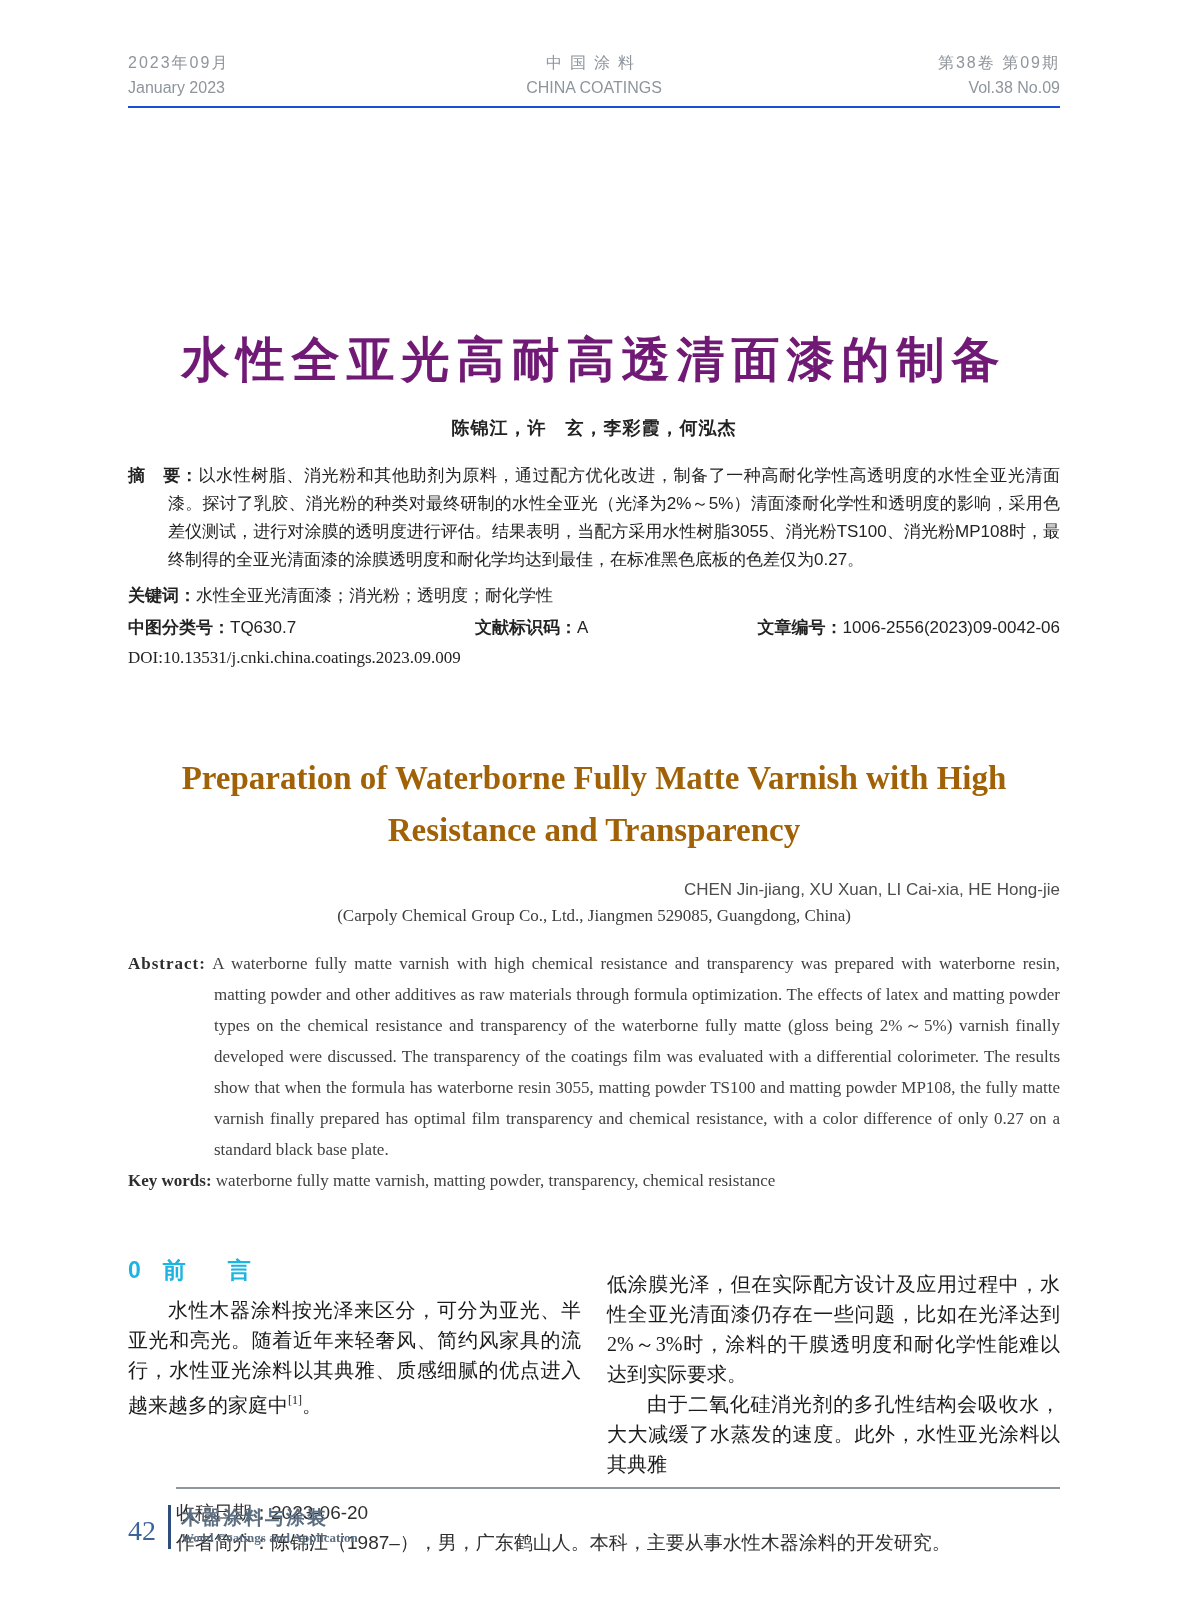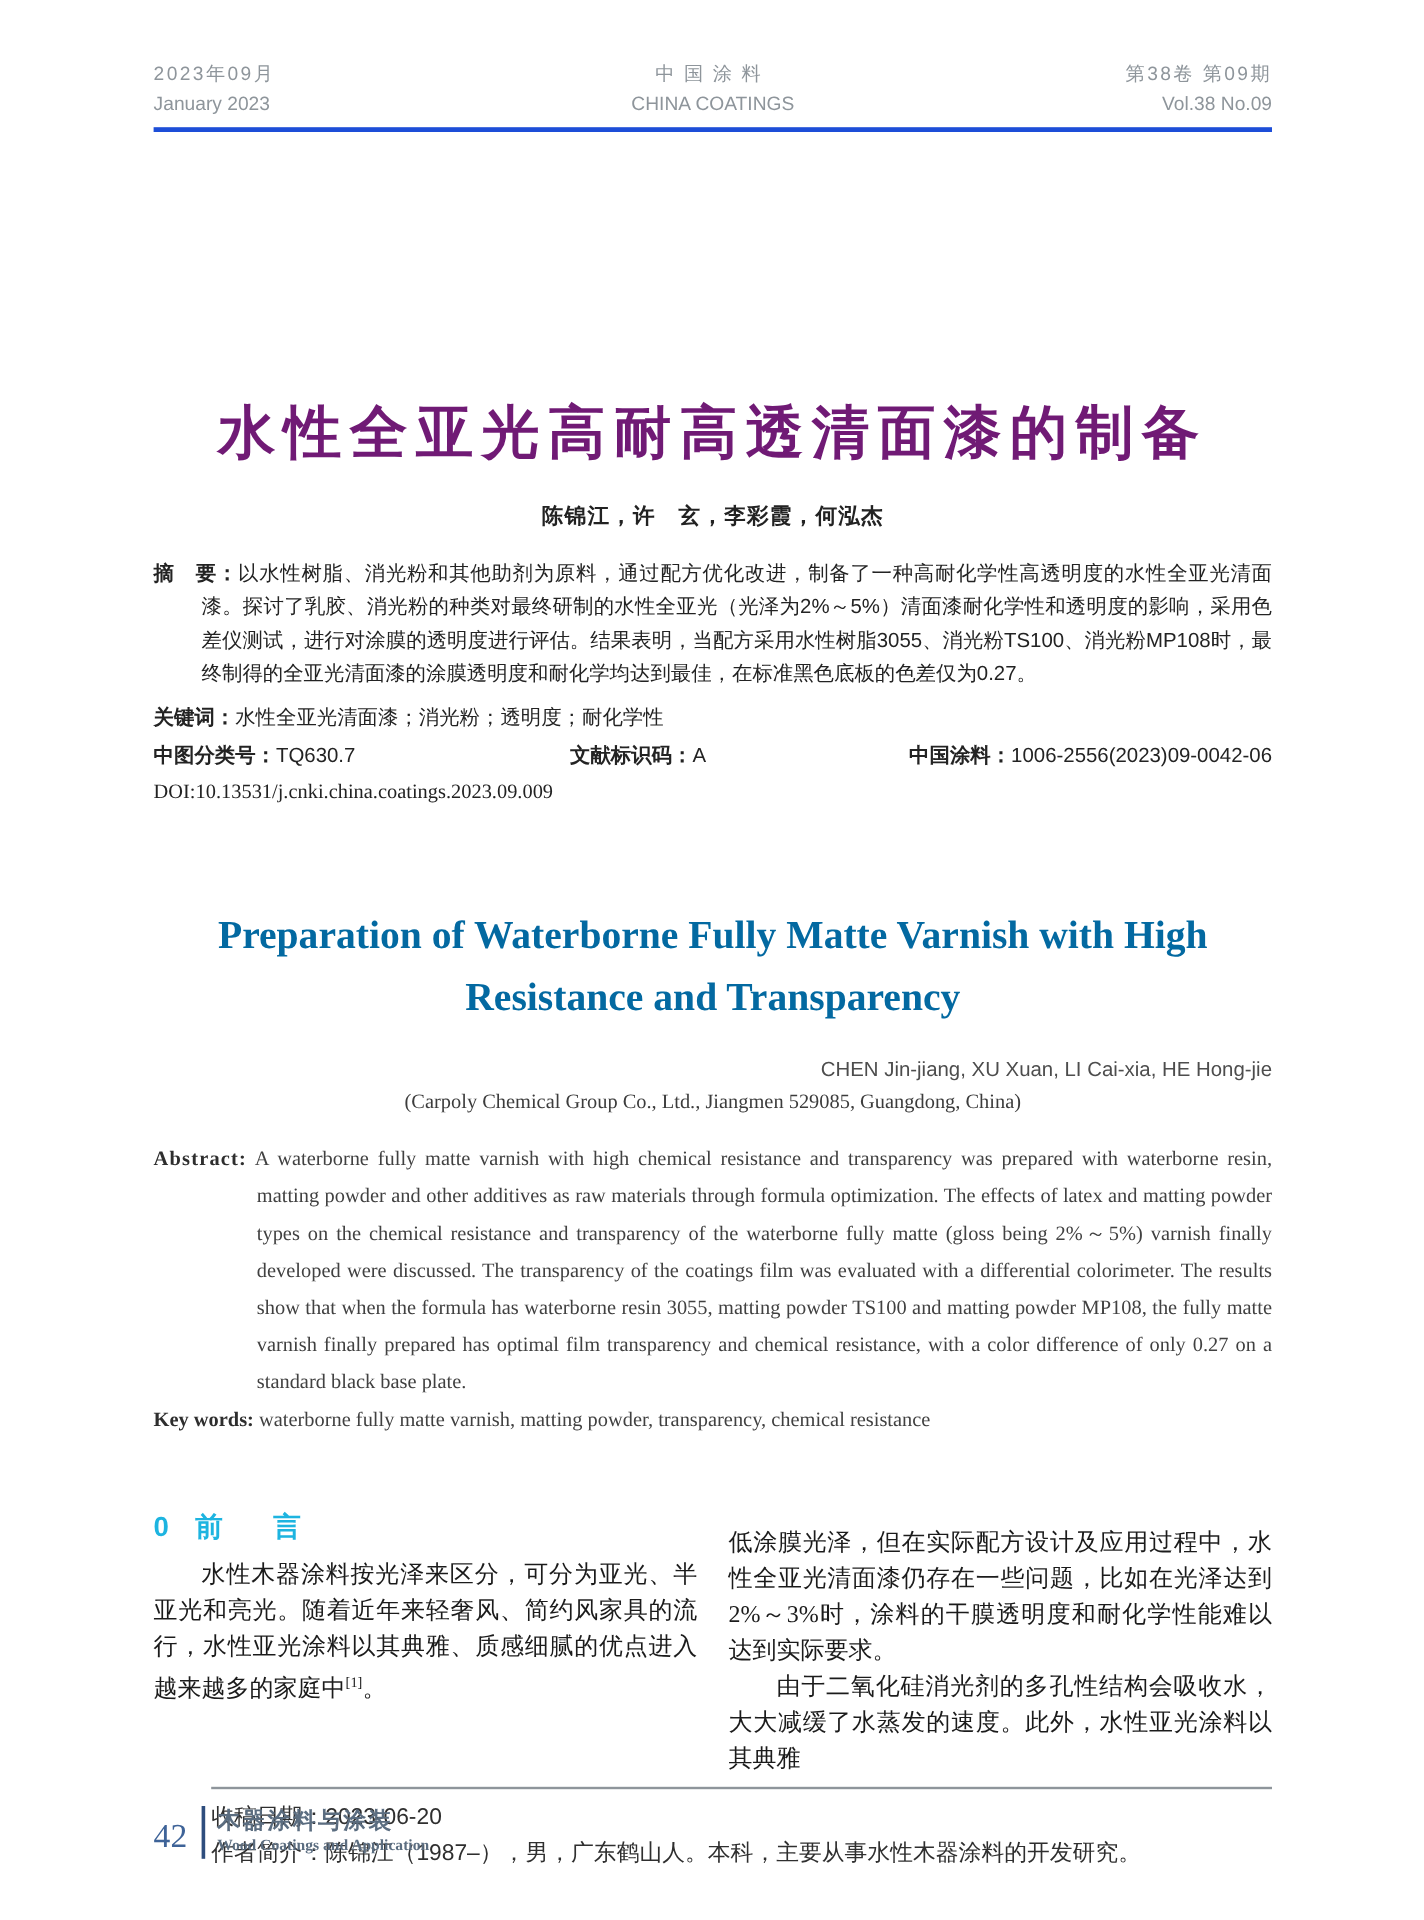--- a/index.html
+++ b/index.html
@@ -6,21 +6,21 @@
   .page {
     position:relative; width:1187px; height:1600px; margin:0 auto;
     background:#ffffff; overflow:hidden;
     font-family:"Liberation Sans", sans-serif; color:#1e1e1e;
   }
   .content { padding:0 127px 0 128px; }
 
   
   .jheader { display:flex; align-items:flex-end;
     padding-top:50px; color:#8e959b; font-size:16px; line-height:25px;
-    border-bottom:4px solid #1d4ed8; padding-bottom:6px; }
+    border-bottom:2px solid #1d4ed8; padding-bottom:6px; }
   .jheader .cell { white-space:nowrap; }
   .jheader .c-left  { text-align:left;  width:260px; }
   .jheader .c-mid   { text-align:center; flex:1; }
   .jheader .c-right { text-align:right; width:260px; }
   .jheader .zh { letter-spacing:2px; }
   .jheader .c-mid .zh { letter-spacing:8px; }
 
   
   .title-zh { margin-top:222px; text-align:center; color:#701a75;
     font-size:48px; font-weight:bold; letter-spacing:7px; line-height:60px; }
@@ -39,21 +39,21 @@
   .clc-row { margin-top:9px; display:flex; font-size:17px; color:#232323; }
   .clc-row .lbl { font-weight:bold; }
   .clc-row .c1 { width:347px; }
   .clc-row .c2 { flex:1; }
   .clc-row .c3 { text-align:right; white-space:nowrap; }
 
   .doi { margin-top:9px; font-family:"Liberation Serif", serif;
     font-size:17px; color:#222; }
 
   
-  .title-en { margin-top:84px; text-align:center; color:#0369a1;
+  .title-en { margin-top:84px; text-align:center; color:#a16207;
     font-family:"Liberation Serif", serif; font-weight:bold;
     font-size:33px; line-height:52px; }
   .authors-en { margin-top:24px; text-align:right; color:#4d4d4d;
     font-size:17px; }
   .affil-en { margin-top:6px; text-align:center; color:#3c3c3c;
     font-family:"Liberation Serif", serif; font-size:17px; }
 
   
   .abs-en { margin-top:22px; font-family:"Liberation Serif", serif;
     font-size:17px; line-height:31px; text-align:justify; color:#414141;
@@ -125,21 +125,21 @@
     </div>
 
     <div class="clc-row">
       <div class="c1">
         <span class="lbl">中图分类号：</span><span>TQ630.7</span>
       </div>
       <div class="c2">
         <span class="lbl">文献标识码：</span><span>A</span>
       </div>
       <div class="c3">
-        <span class="lbl">中国涂料：</span><span>1006-2556(2023)09-0042-06</span>
+        <span class="lbl">文章编号：</span><span>1006-2556(2023)09-0042-06</span>
       </div>
     </div>
 
     <div class="doi">DOI:10.13531/j.cnki.china.coatings.2023.09.009</div>
 
     <h2 class="title-en" style="margin:84px 40px 0 40px;">Preparation of Waterborne Fully Matte Varnish with High Resistance and Transparency</h2>
 
     <div class="authors-en">CHEN Jin-jiang, XU Xuan, LI Cai-xia, HE Hong-jie</div>
     <div class="affil-en">(Carpoly Chemical Group Co., Ltd., Jiangmen 529085, Guangdong, China)</div>
 

